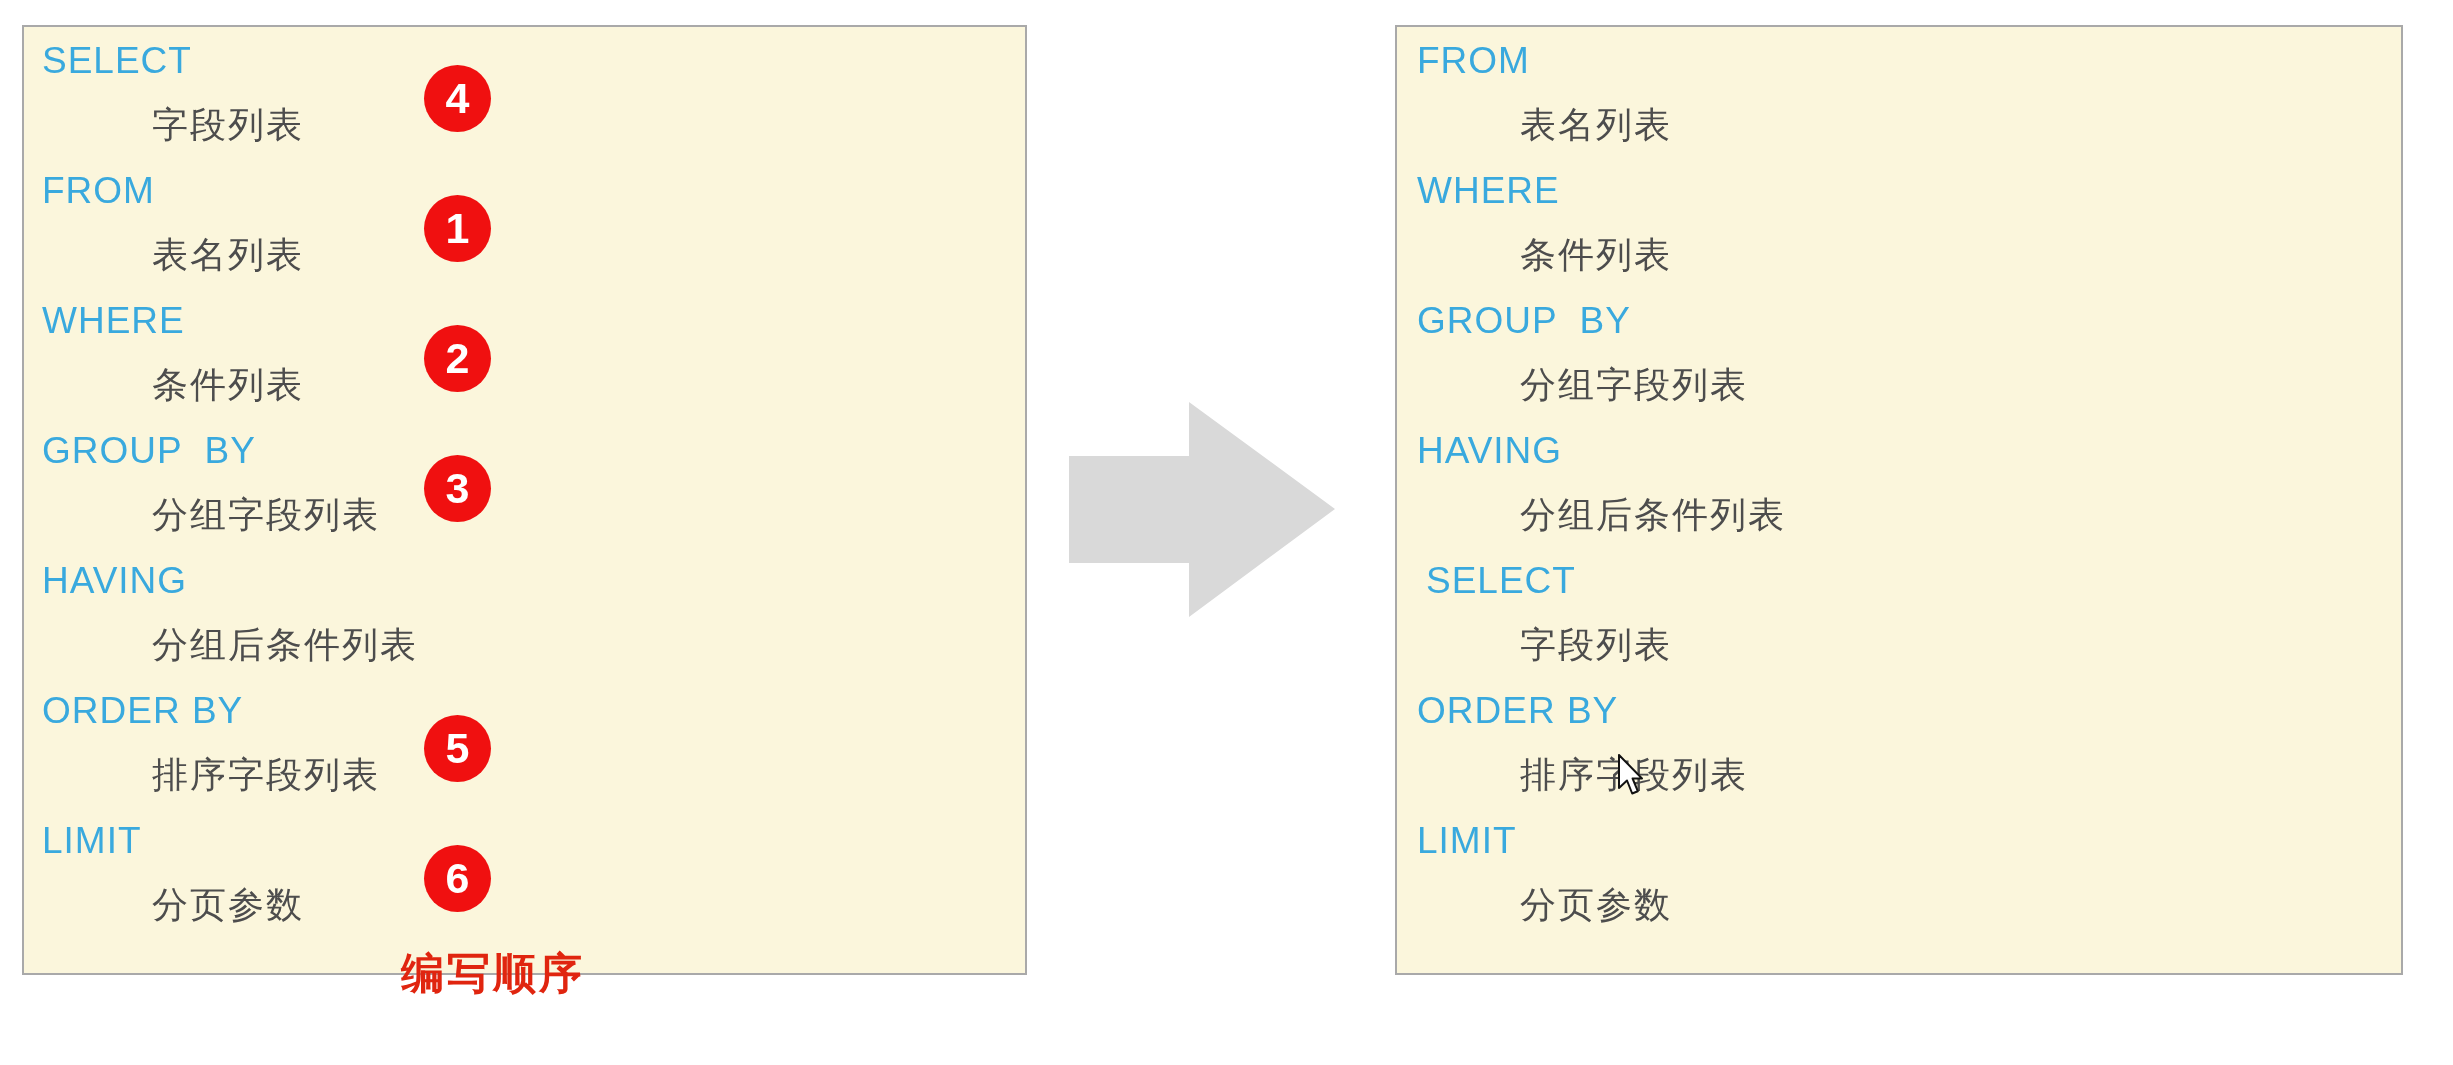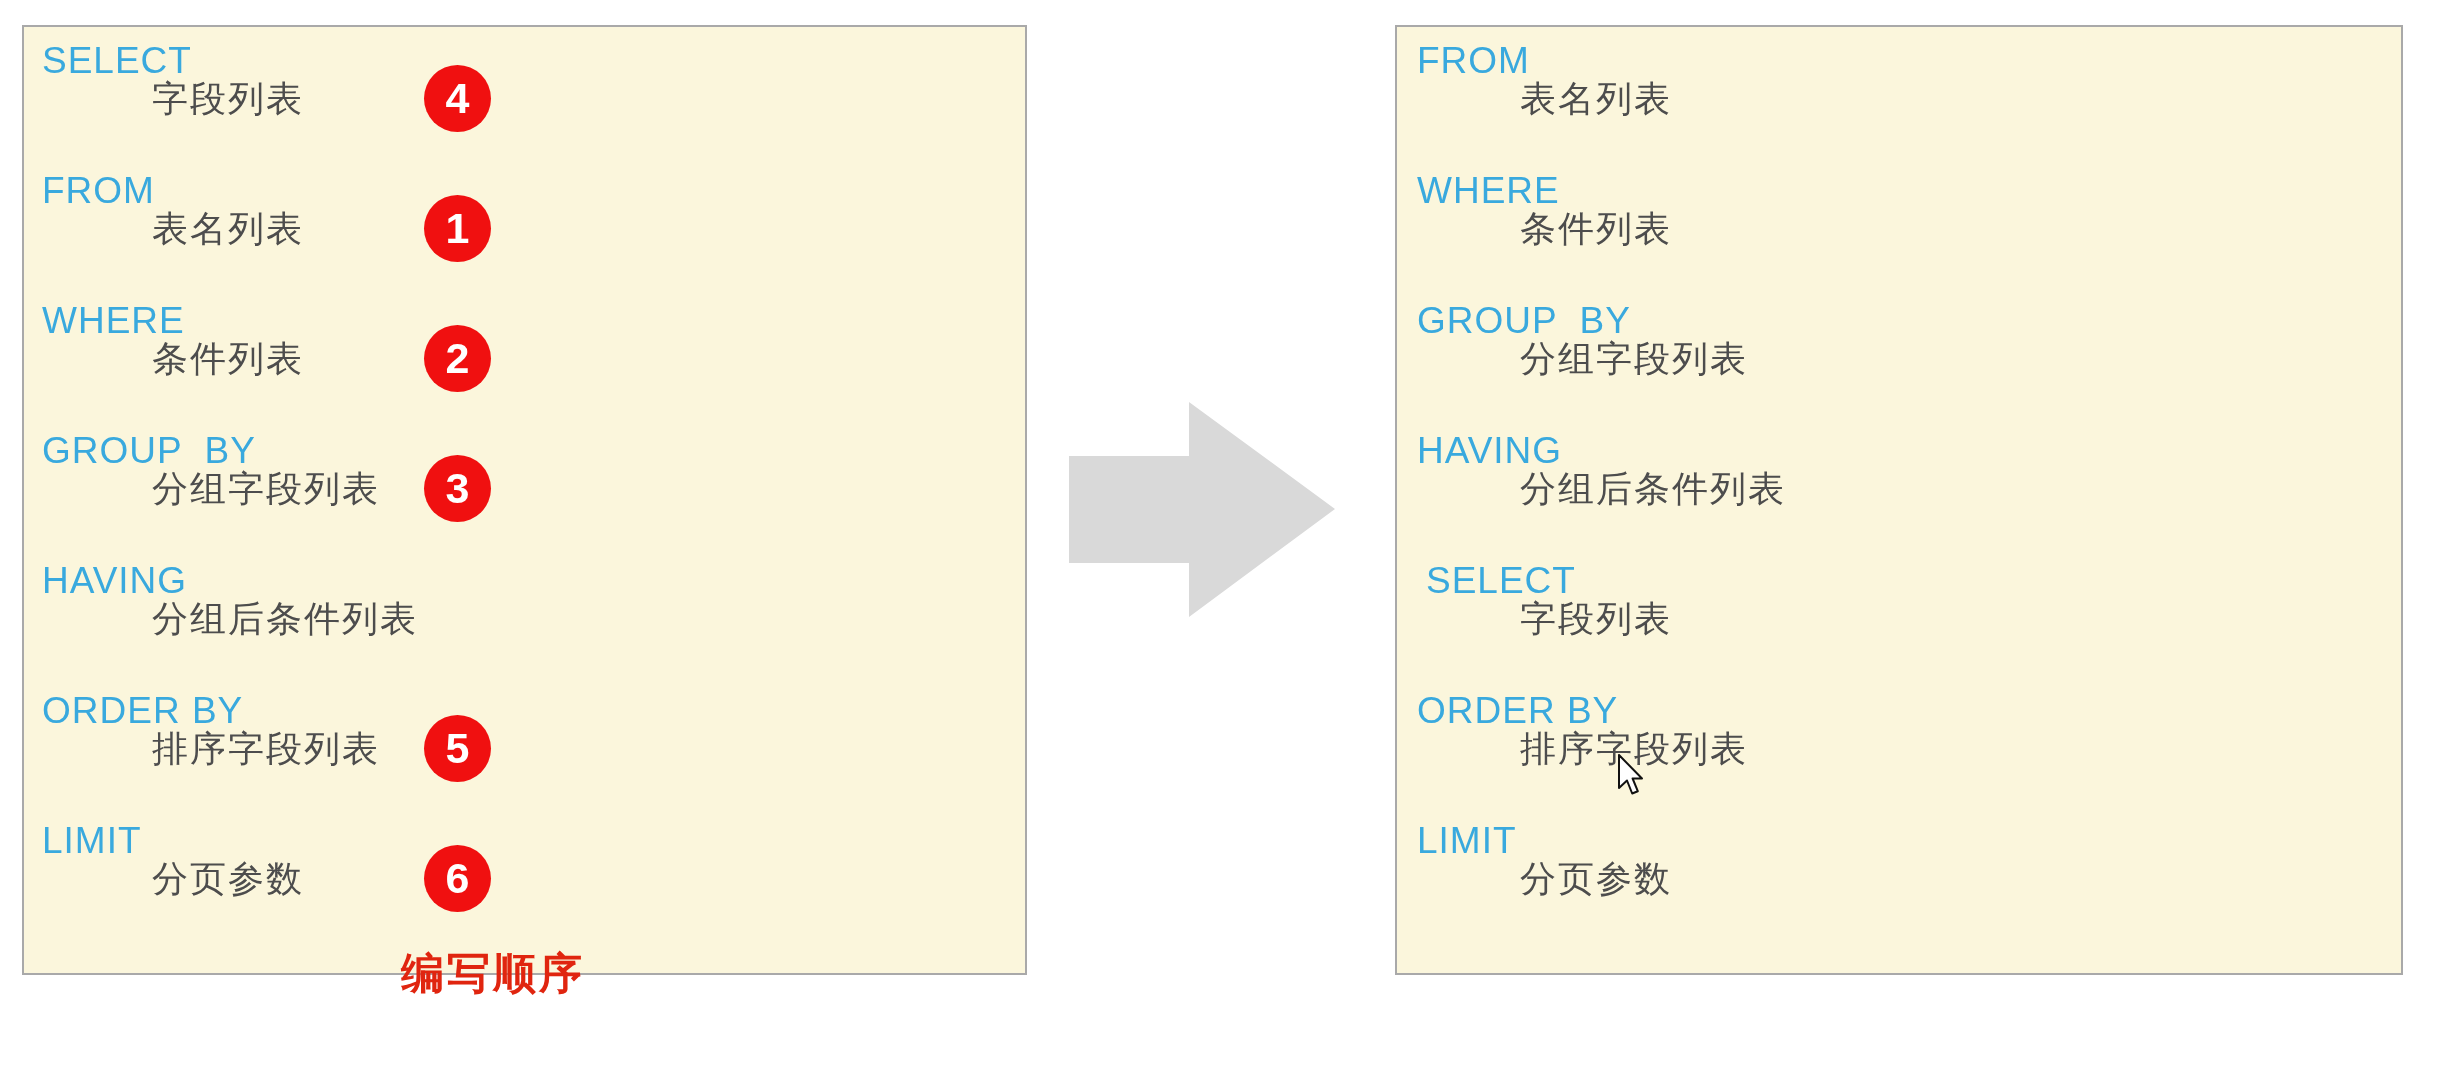--- a/index.html
+++ b/index.html
@@ -27,21 +27,21 @@
     font-size:37px; line-height:37px;
     color:#39A9DE;
     letter-spacing:1px;
     white-space:pre;
     font-weight:400;
   }
   .panel-right .kw { margin-left:20px; }
   .panel-right .clause.indented .kw { margin-left:29px; }
 
   .operand {
-    margin-left:128px; 
+    margin-left:128px; margin-top:26px;
     font-size:36px; line-height:40px;
     color:#4D4D4D;
     letter-spacing:2px;
   }
   .panel-right .operand { margin-left:123px; }
 
   .badge {
     position:absolute; left:400px; top:23px;
     width:67px; height:67px; border-radius:50%;
     background:#F01010; color:#FFFFFF;

